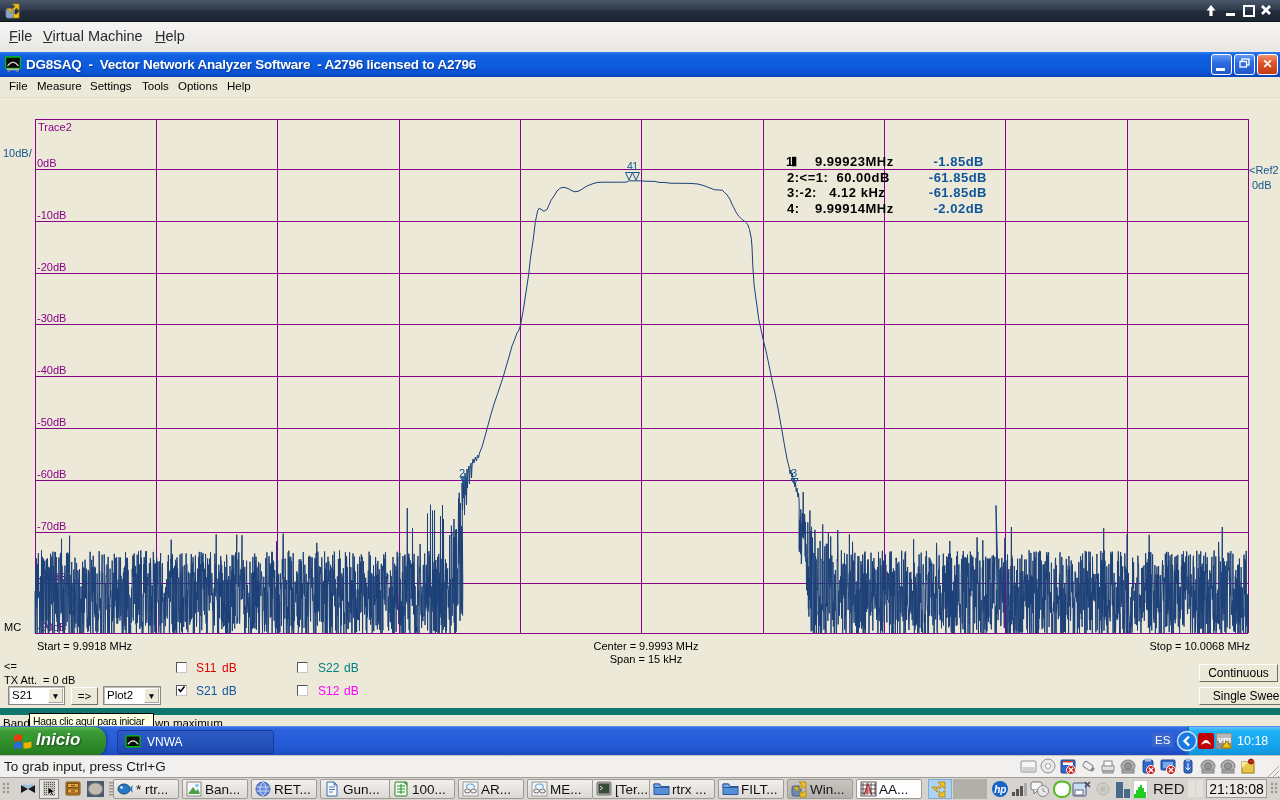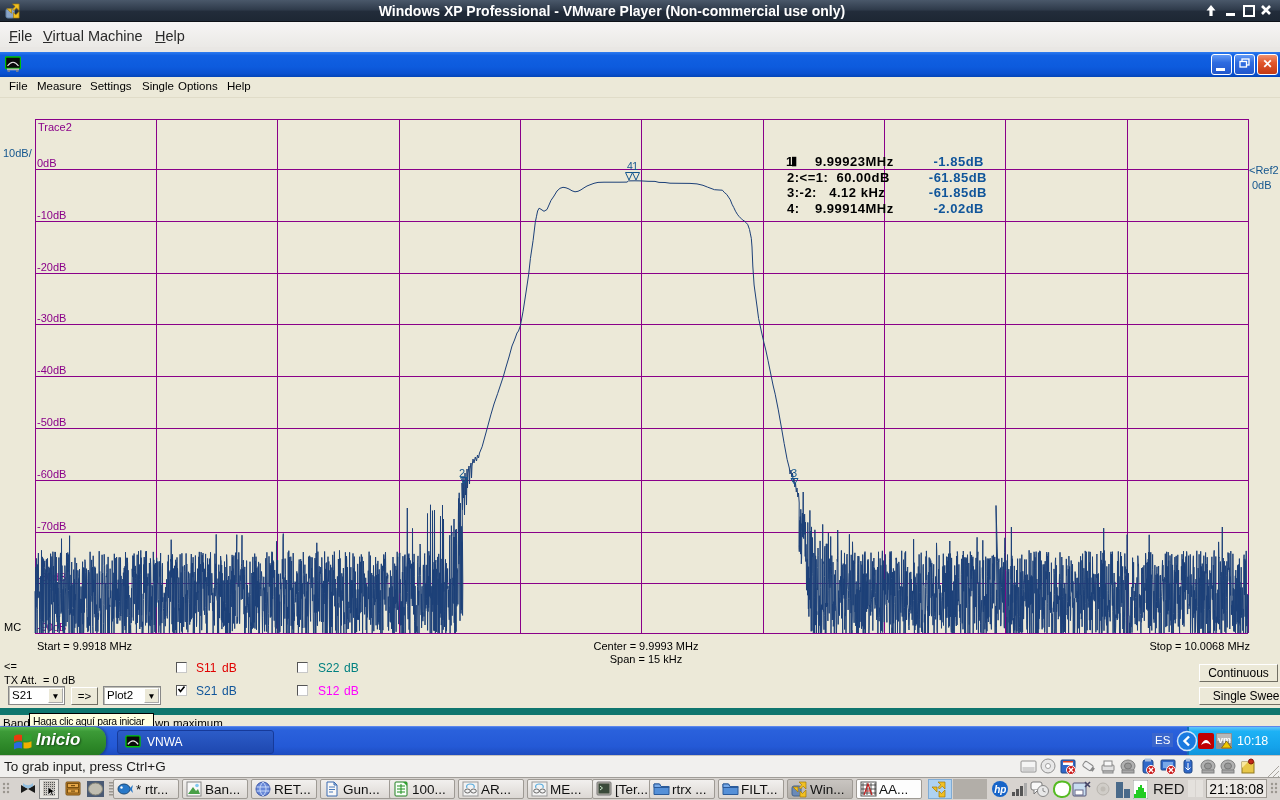--- a/index.html
+++ b/index.html
@@ -46,21 +46,20 @@
 
 <div class="abs" id="vmtitle">
  <svg class="abs" style="left:5px;top:3px" width="16" height="16" viewBox="0 0 17 17">
   <rect x="1" y="6" width="9" height="10" rx="2" fill="#8aa5c8" stroke="#5a7ba0"></rect>
   <g fill="#f2c021" stroke="#a07808" stroke-width="0.7">
    <path d="M8 1 L15 1 L15 8 L12.2 5.2 L9.5 8 L8 6.5 L10.8 3.8 Z"></path>
    <path d="M2 6 L7 6 L7 11 Z"></path>
    <path d="M15 16 L9 16 L9 10 L11.5 12.5 L15 9 Z"></path>
   </g>
  </svg>
- <div class="ttl">Windows XP Professional - VMware Player (Non-commercial use only)</div>
  <svg class="abs" style="right:6px;top:4px" width="70" height="14" viewBox="0 0 70 14" fill="#fff">
   <path d="M7 1 L11.5 6.5 L8.6 6.5 L8.6 12 L5.4 12 L5.4 6.5 L2.5 6.5 Z"></path>
   <rect x="22" y="9" width="9" height="3"></rect>
   <rect x="40" y="2" width="10" height="10" fill="none" stroke="#fff" stroke-width="2"></rect>
   <path d="M58 2 L66 10 M66 2 L58 10" stroke="#fff" stroke-width="2.6"></path>
  </svg>
 </div>
 
 <div class="abs" id="vmmenu">
  <span style="left:9px"><u>F</u>ile</span>
@@ -70,35 +69,36 @@
 <div class="abs" style="left:0;top:47px;width:1280px;height:5px;background:#e9e7e4;"></div>
 
 <div class="abs" id="xptitle">
  <svg class="abs" style="left:5px;top:4px" width="16" height="16" viewBox="0 0 16 16">
   <rect x="0.5" y="1" width="15" height="11.5" rx="1" fill="#0a0a0a" stroke="#00c000" stroke-width="1.4"></rect>
   <path d="M2.5 10 Q 8 2.5 13.5 10" fill="none" stroke="#e8e8e8" stroke-width="1.2"></path>
   <rect x="2" y="12.5" width="12" height="1.8" fill="#b8b8b8"></rect>
   <rect x="2.5" y="14.2" width="2.5" height="1.6" fill="#888"></rect>
   <rect x="11" y="14.2" width="2.5" height="1.6" fill="#888"></rect>
  </svg>
+ <div class="ttl">DG8SAQ&nbsp;&nbsp;-&nbsp;&nbsp;Vector Network Analyzer Software&nbsp;&nbsp;- A2796 licensed to A2796</div>
  <div class="xbtn" style="right:48px;">
       <div style="position:absolute;left:4px;top:13px;width:9px;height:3px;background:#fff"></div>
     </div>
  <div class="xbtn" style="right:25px;"><svg width="11" height="10" viewBox="0 0 11 10">
         <rect x="3" y="1" width="7" height="6" fill="none" stroke="#fff" stroke-width="1.3"></rect>
         <rect x="1" y="3.5" width="6.5" height="5.5" fill="#2e6be0" stroke="#fff" stroke-width="1.3"></rect>
       </svg></div>
  <div class="xbtn close" style="right:2px;">✕</div>
 </div>
 
 <div class="abs" id="appmenu">
  <span style="left:9px">File</span>
     <span style="left:37px">Measure</span>
  <span style="left:90px">Settings</span>
-    <span style="left:142px">Single</span>
+    <span style="left:142px">Tools</span>
  <span style="left:178px">Options</span>
     <span style="left:227px">Help</span>
 </div>
 
 <svg class="abs" id="plot" width="1280" height="610" viewBox="0 0 1280 610">
  <g stroke="#8a0089" stroke-width="1" shape-rendering="crispEdges">
 <line x1="35.0" y1="21" x2="35.0" y2="535"></line>
 <line x1="156.3" y1="21" x2="156.3" y2="535"></line>
 <line x1="277.7" y1="21" x2="277.7" y2="535"></line>
 <line x1="399.0" y1="21" x2="399.0" y2="535"></line>

